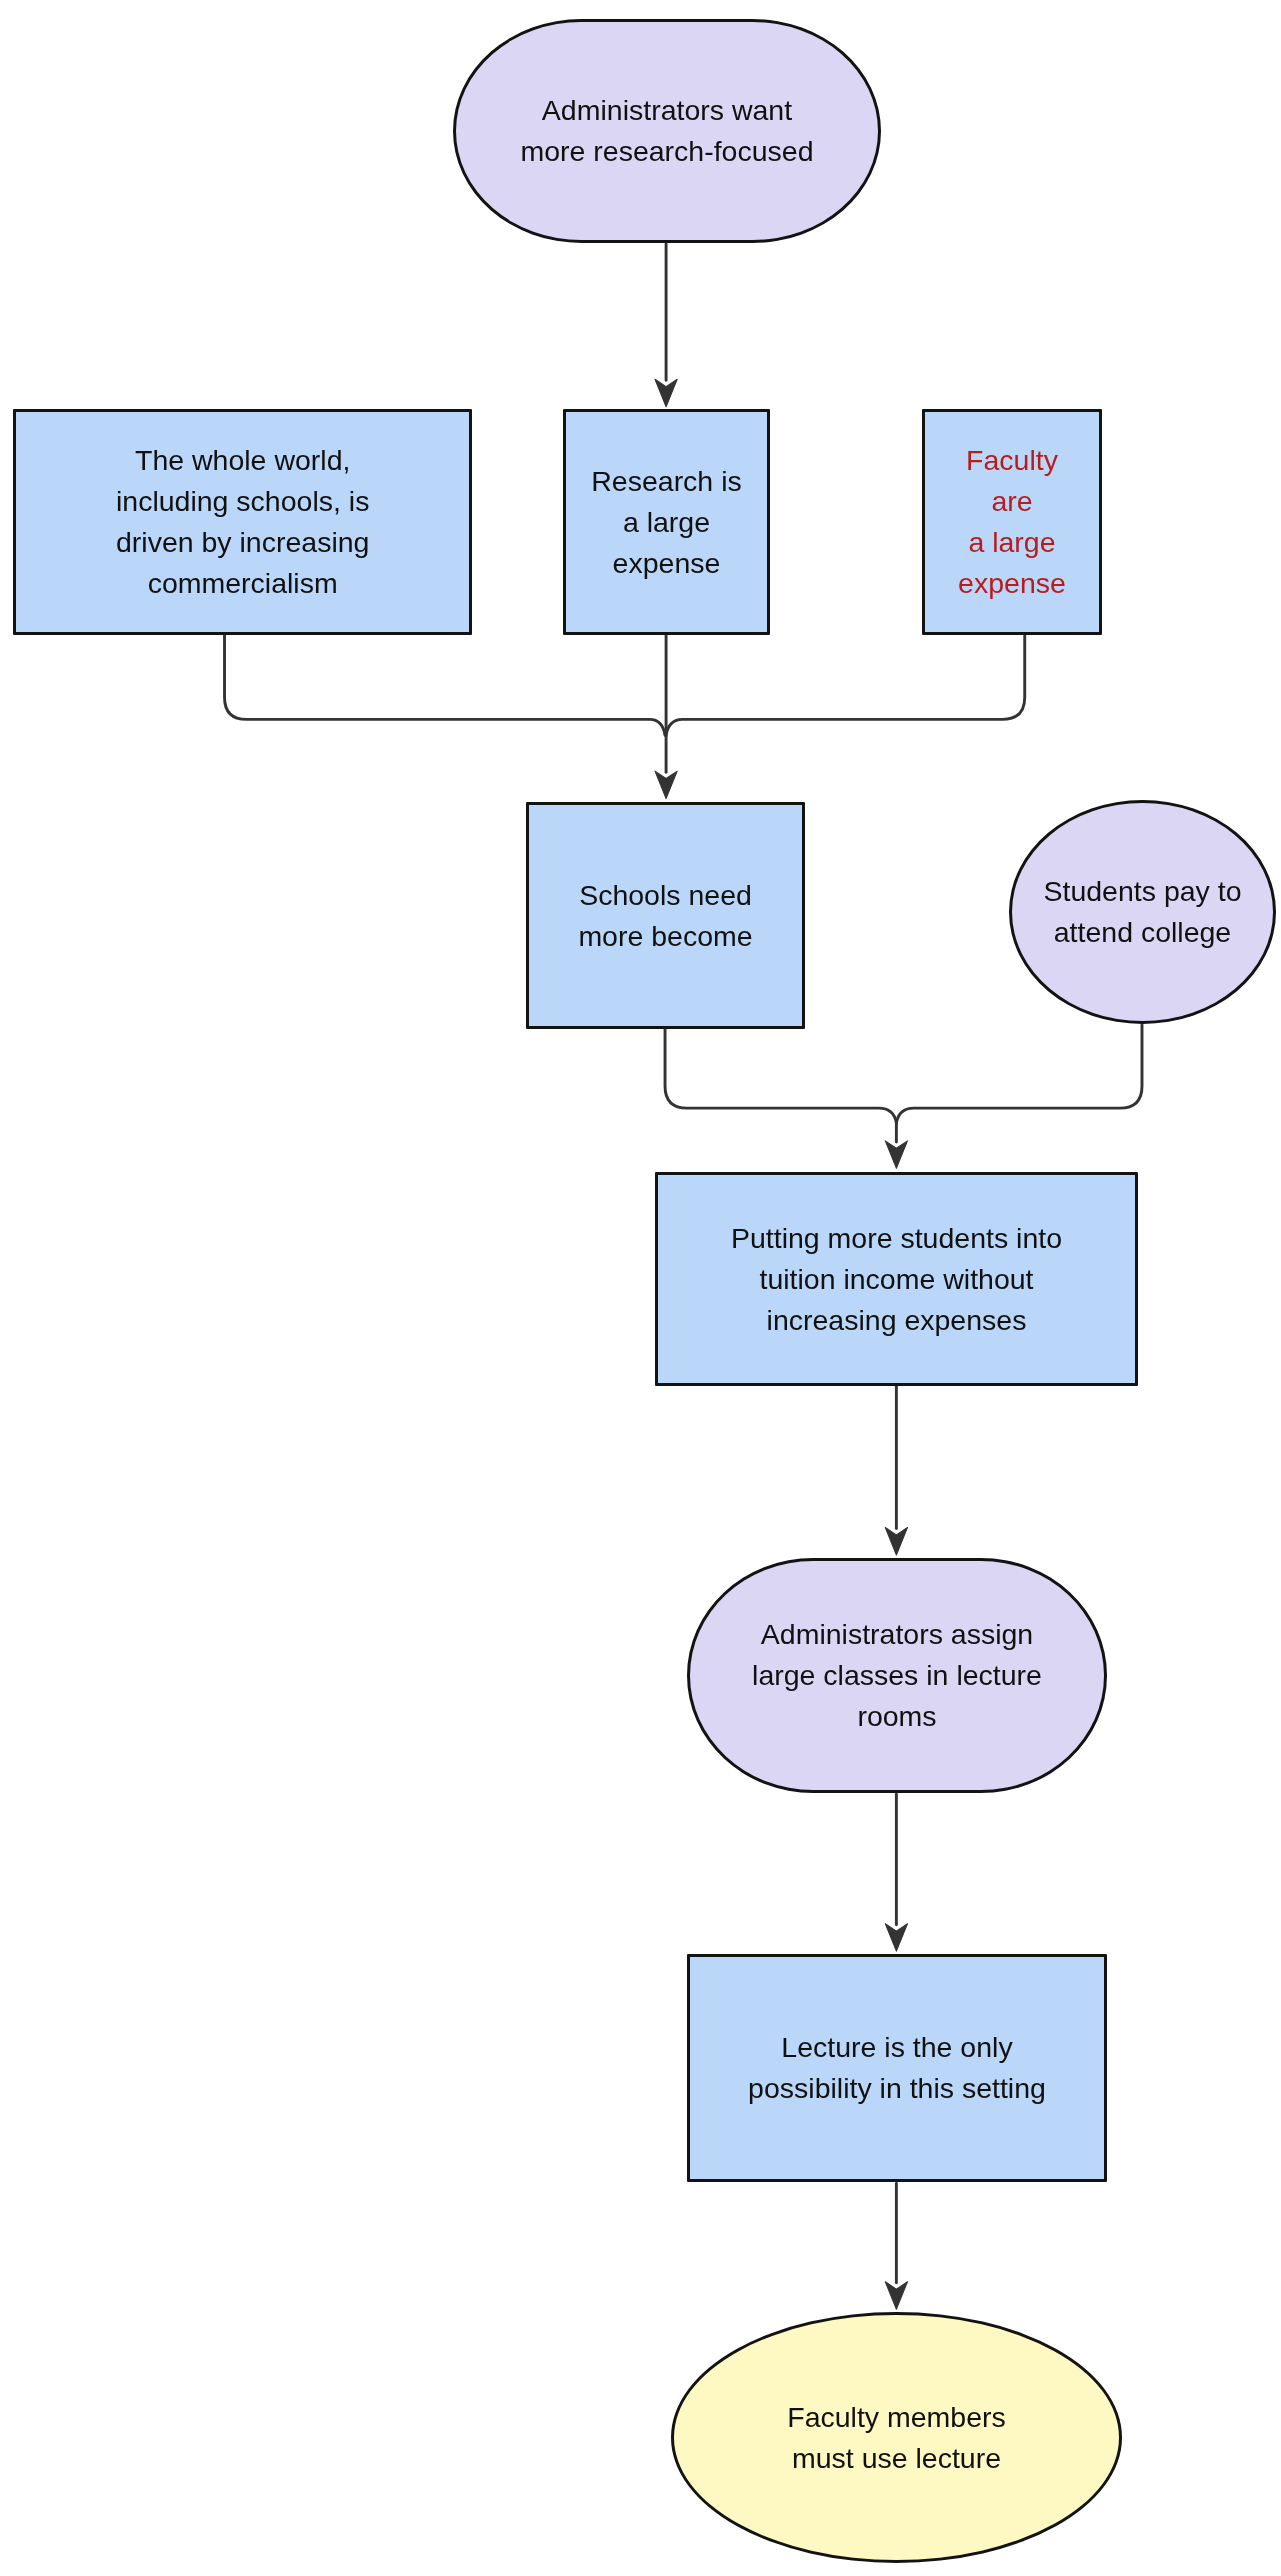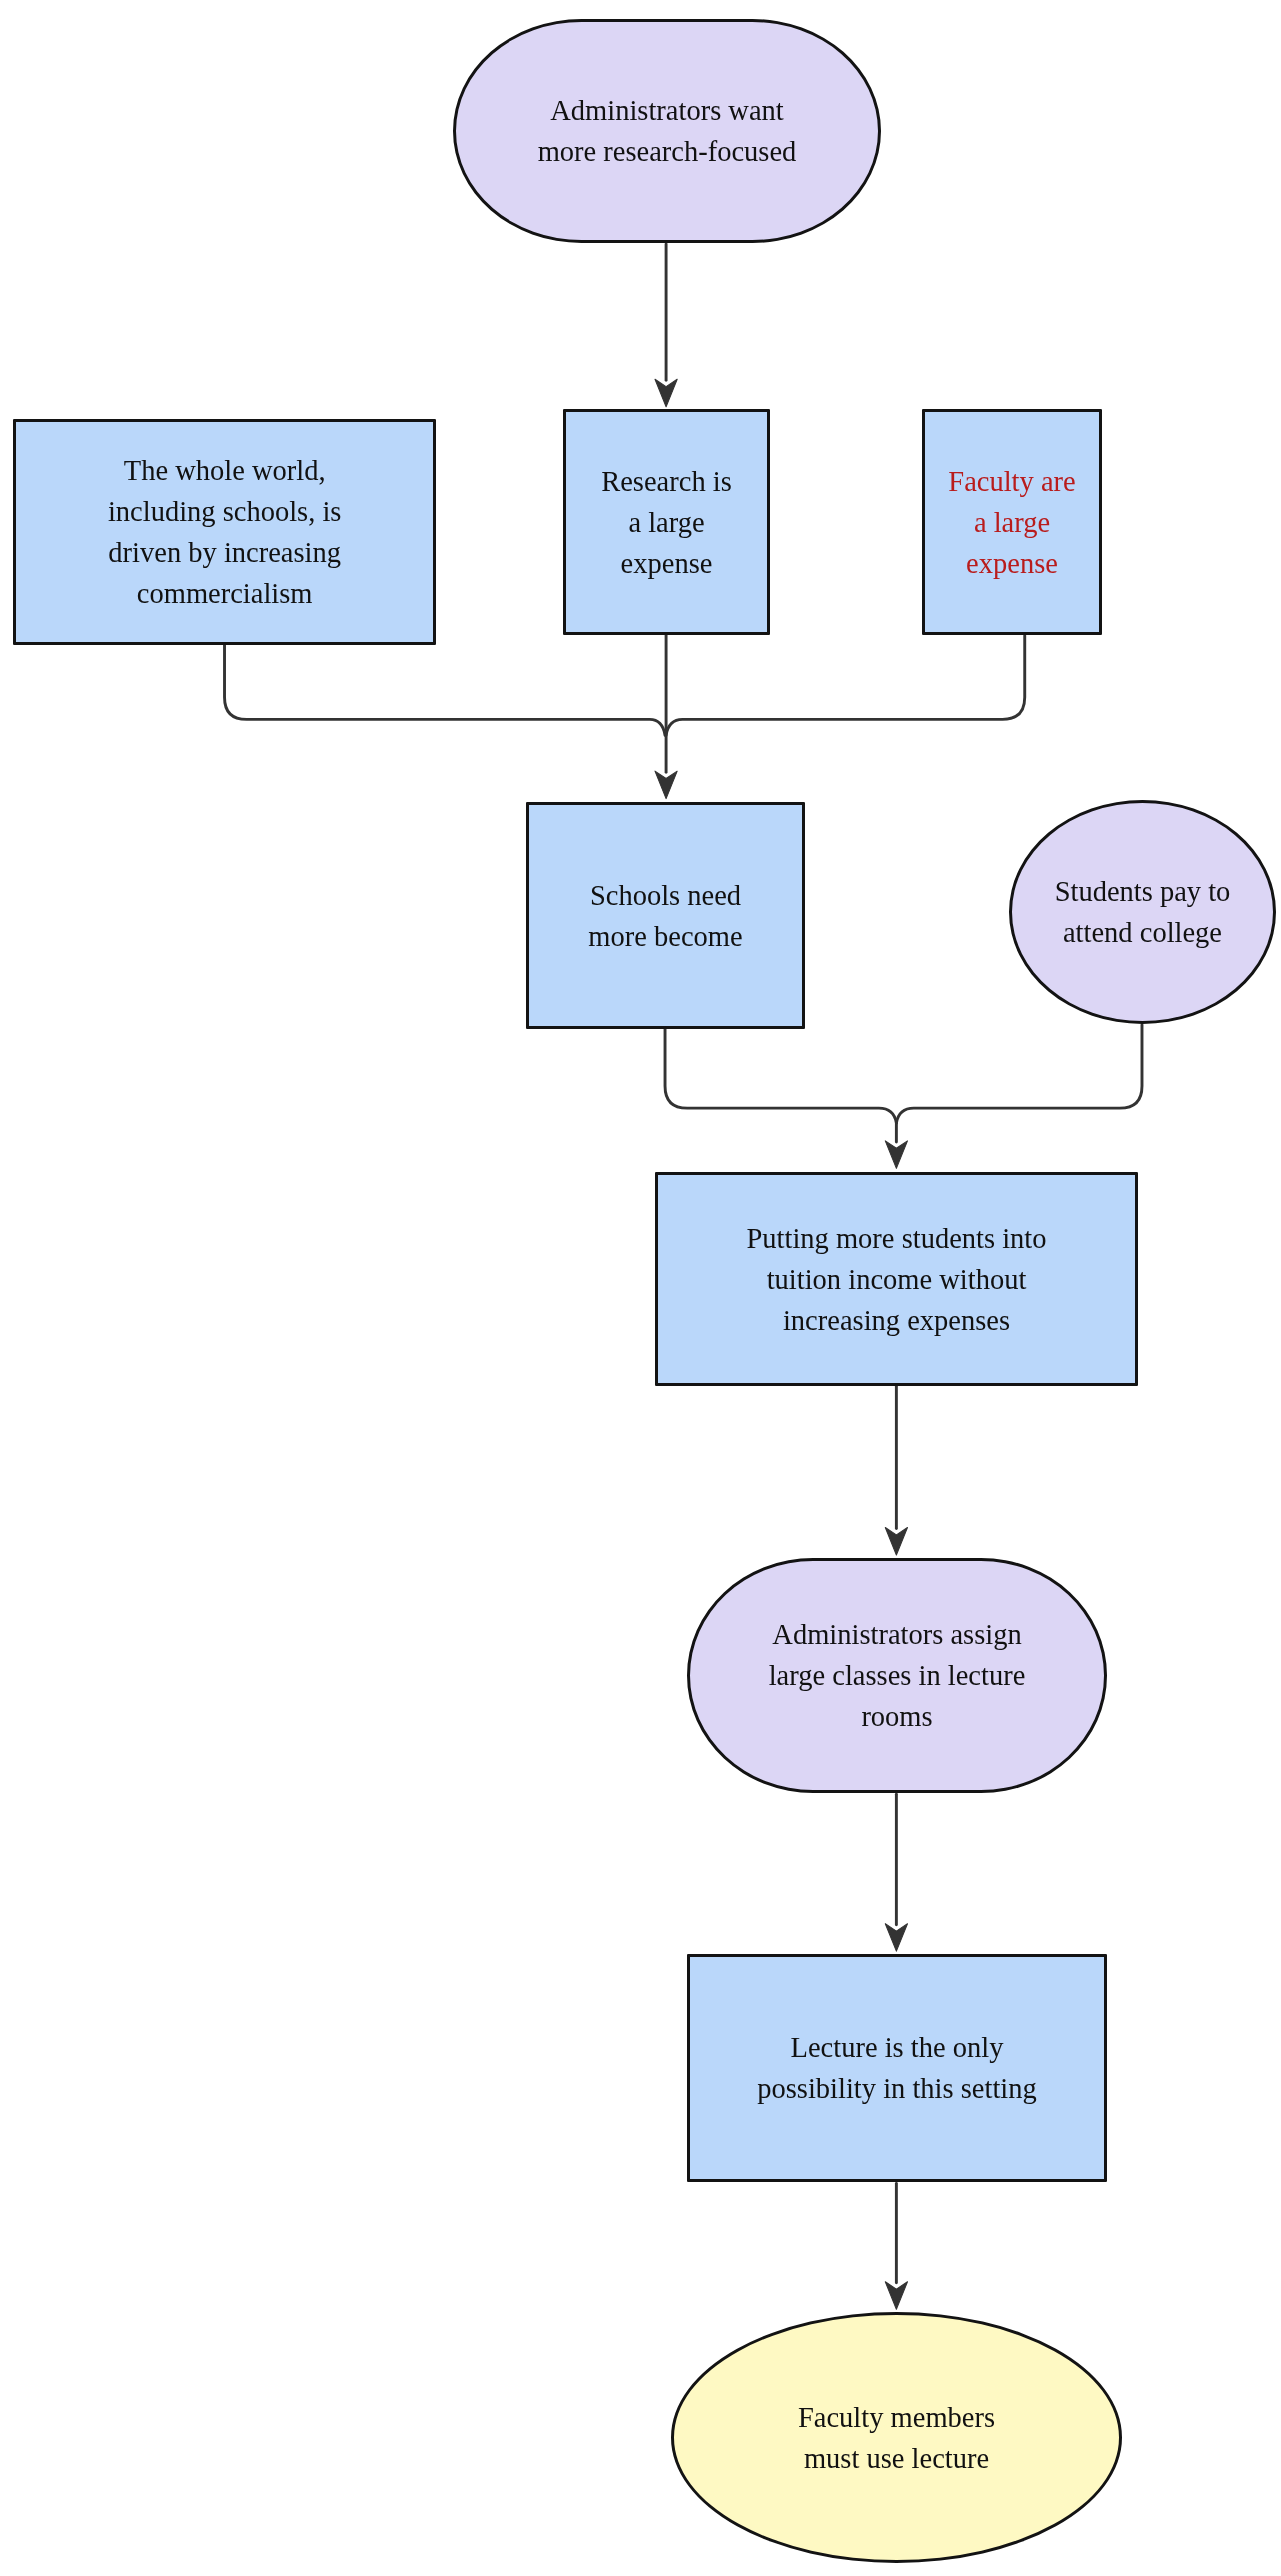--- a/index.html
+++ b/index.html
@@ -25,21 +25,21 @@
     box-sizing:border-box;
     border:3.2px solid #131313;
     color:#111111;
     font-size:28.5px;
     line-height:41px;
     text-align:center;
   }
   .shape-rect{ border-radius:1.1px; }
   .shape-rounded{ border-radius:30% / 50%; }
   .shape-ellipse{ border-radius:50%; }
-  .node-label{ width:100%; padding:0 4px;font-family:Liberation Serif, serif; }
+  .node-label{ width:100%; padding:0 25px; }
 </style>
 </head>
 <body>
 
 <div id="canvas">
   <svg id="edges" viewBox="0 0 2427 4877" xmlns="http://www.w3.org/2000/svg">
       <path d="M1261,462 L1261,720" fill="none" stroke="#333333" stroke-width="5.5" stroke-linecap="round"></path>
       <path d="M1240,718 L1261,770 L1282,718 L1261,732 Z" fill="#333333" stroke="#333333" stroke-width="2" stroke-linejoin="round"></path>
       <path d="M425,1203 L425,1320 Q425,1362 467,1362 L1230,1362 Q1254,1362 1259,1392" fill="none" stroke="#333333" stroke-width="5.5" stroke-linecap="round"></path>
       <path d="M1261,1203 L1261,1462" fill="none" stroke="#333333" stroke-width="5.5" stroke-linecap="round"></path>
@@ -56,21 +56,21 @@
       <path d="M1697,4134 L1697,4322" fill="none" stroke="#333333" stroke-width="5.5" stroke-linecap="round"></path>
       <path d="M1676,4320 L1697,4372 L1718,4320 L1697,4334 Z" fill="#333333" stroke="#333333" stroke-width="2" stroke-linejoin="round"></path>
     </svg>
   <div id="nodes">
       <div class="node shape-rounded" style="left: 453px; top: 18.5px; width: 428px; height: 224px; background: rgb(220, 214, 245); border-color: rgb(19, 19, 19); color: rgb(17, 17, 17);">
         <div class="node-label">
           <div>Administrators want</div>
           <div>more research-focused</div>
         </div>
       </div>
-      <div class="node shape-rect" style="left: 13.2px; top: 409px; width: 423px; height: 226px; background: rgb(186, 215, 250); border-color: rgb(19, 19, 19); color: rgb(17, 17, 17); margin-top: 10px;">
+      <div class="node shape-rect" style="left: 13.2px; top: 409px; width: 459px; height: 226px; background: rgb(186, 215, 250); border-color: rgb(19, 19, 19); color: rgb(17, 17, 17);">
         <div class="node-label">
           <div>The whole world,</div>
           <div>including schools, is</div>
           <div>driven by increasing</div>
           <div>commercialism</div>
         </div>
       </div>
       <div class="node shape-rect" style="left: 563px; top: 409px; width: 207px; height: 226px; background: rgb(186, 215, 250); border-color: rgb(19, 19, 19); color: rgb(17, 17, 17);">
         <div class="node-label">
           <div>Research is</div>

